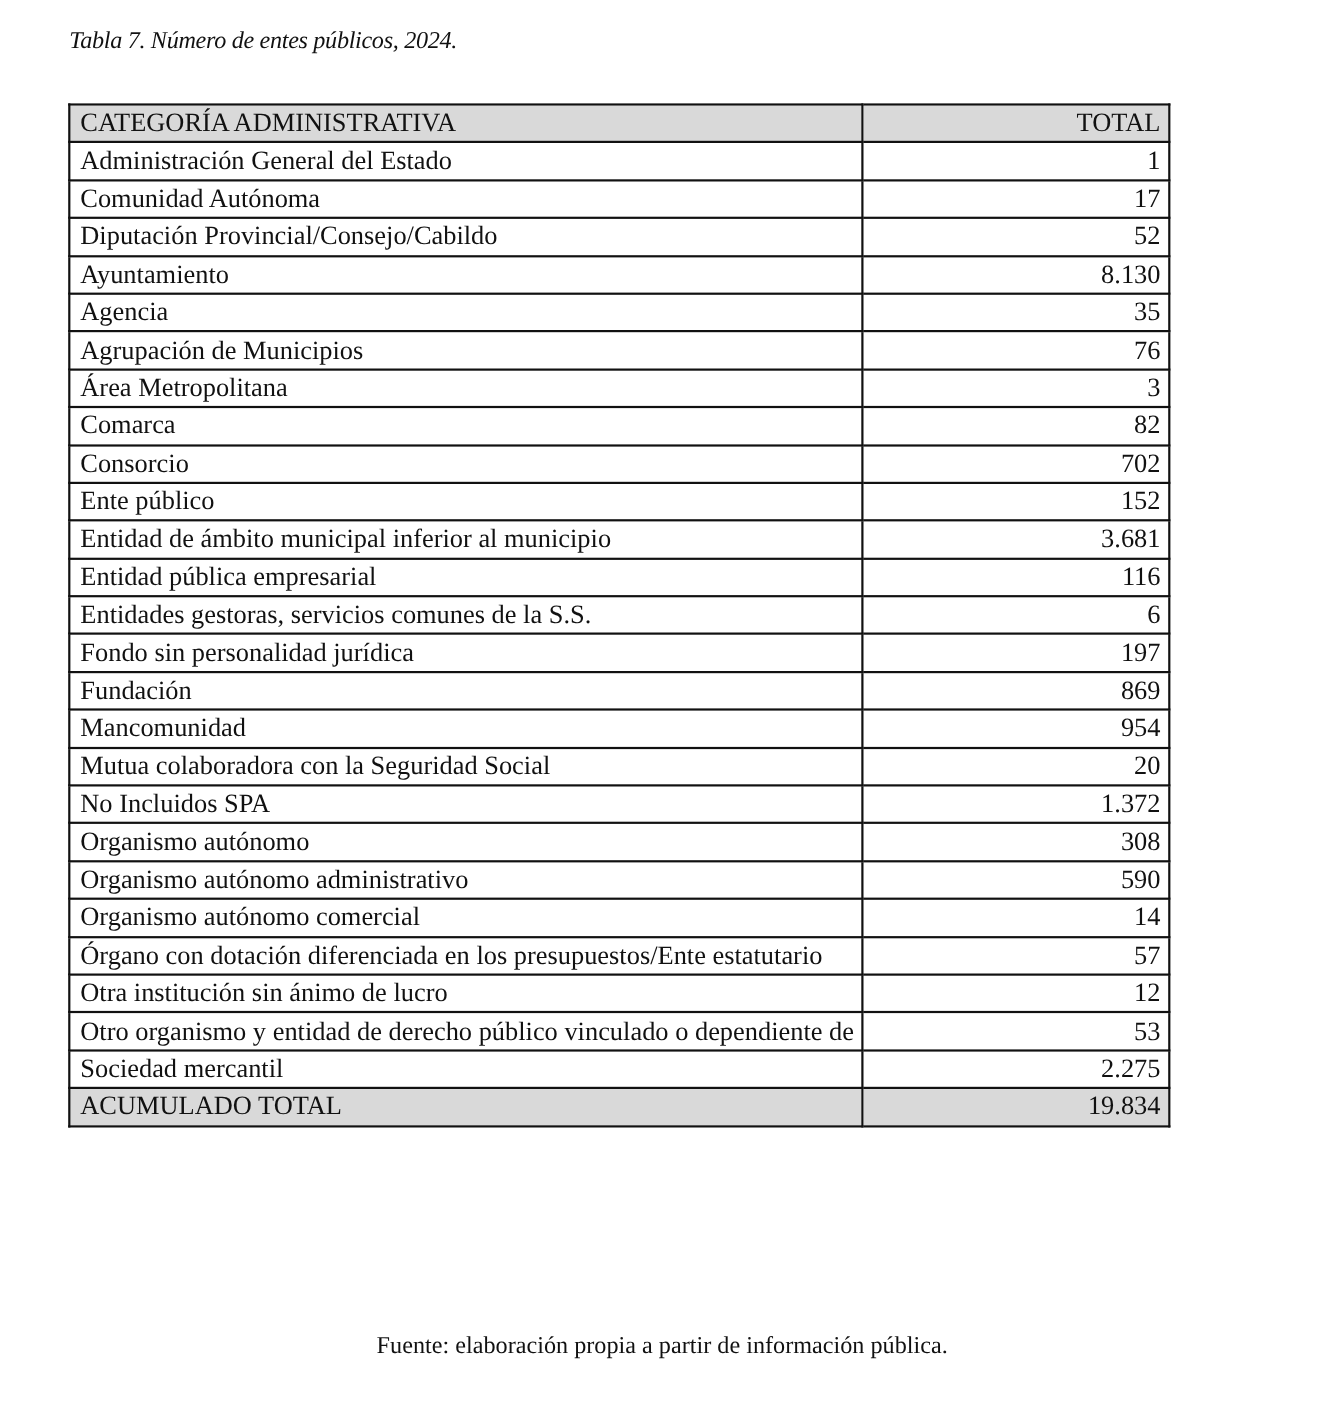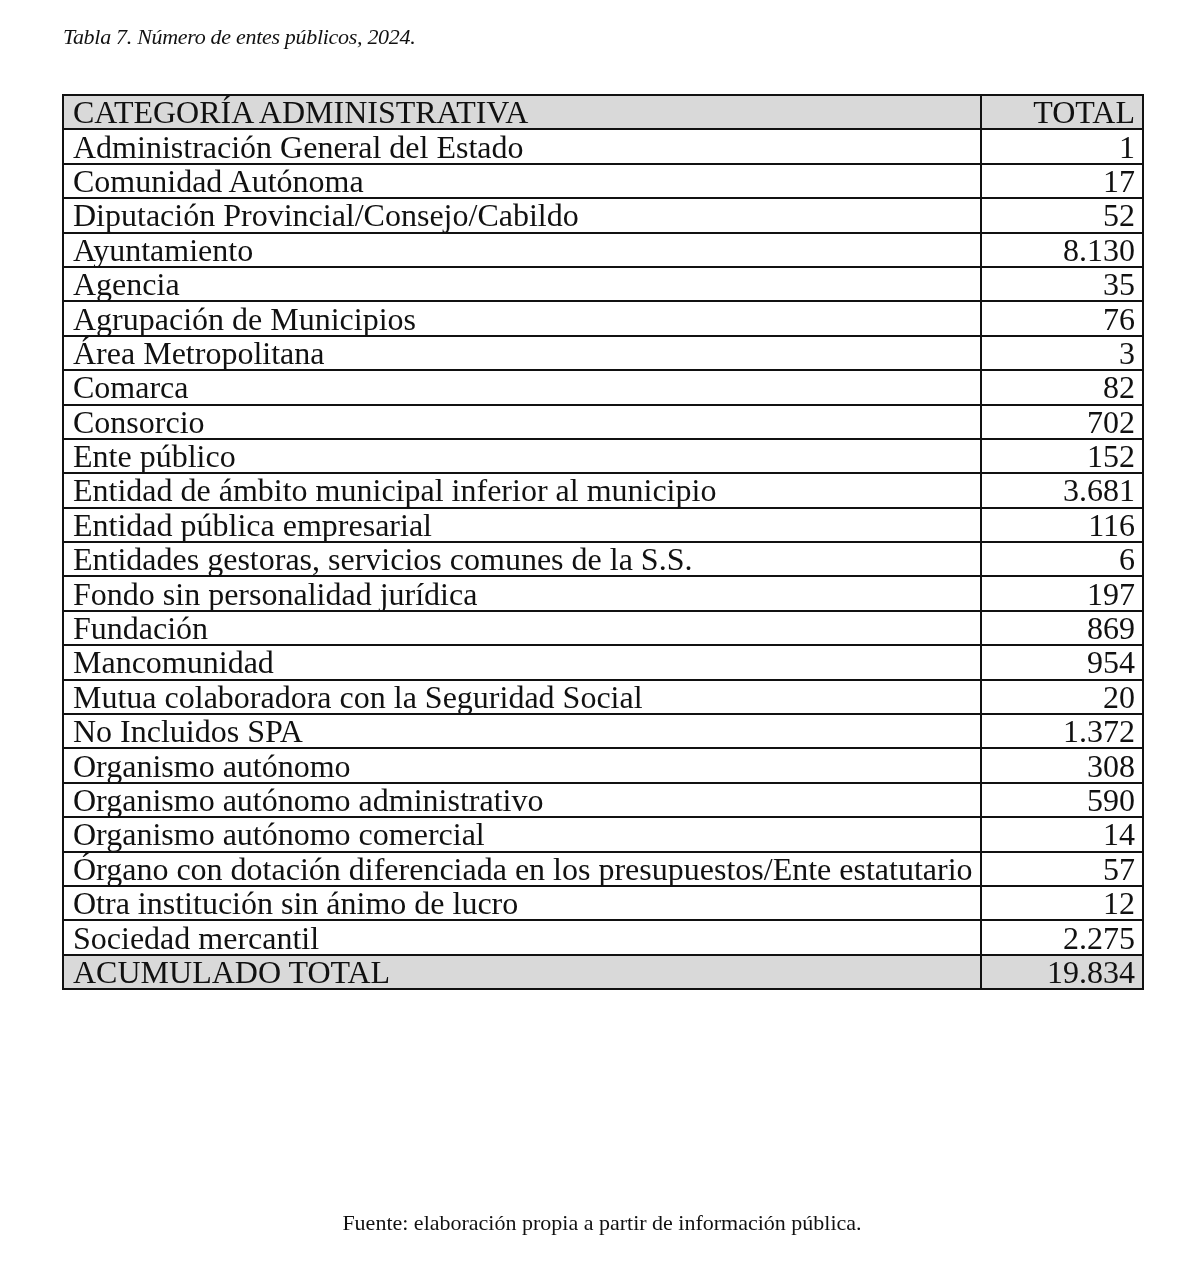--- a/index.html
+++ b/index.html
@@ -19,23 +19,23 @@
       left: 63px;
       top: 24px;
       font-size: 22px;
       font-style: italic;
       letter-spacing: -0.3px;
     }
     table.data {
       position: absolute;
       left: 62px;
       top: 94px;
-      width: 1082px;
+      width: 1002px;
       border-collapse: collapse;
-      font-size: 32px;
+      font-size: 24px;
     }
     table.data td, table.data th {
       border: 2.5px solid #111111;
       padding: 0 7px 0 9px;
       height: 32.4px;
       line-height: 32px;
       font-weight: normal;
       white-space: nowrap;
       overflow: hidden;
     }
@@ -159,20 +159,24 @@
       </tr>
       <tr>
         <td>Órgano con dotación diferenciada en los presupuestos/Ente estatutario</td>
         <td class="num">57</td>
       </tr>
       <tr>
         <td>Otra institución sin ánimo de lucro</td>
         <td class="num">12</td>
       </tr>
       <tr>
+        <td>Otro organismo y entidad de derecho público vinculado o dependiente de</td>
+        <td class="num">53</td>
+      </tr>
+      <tr>
         <td>Sociedad mercantil</td>
         <td class="num">2.275</td>
       </tr>
     </tbody>
   <tfoot>
     <tr class="total">
       <td>ACUMULADO TOTAL</td>
       <td class="num">19.834</td>
     </tr>
   </tfoot>

